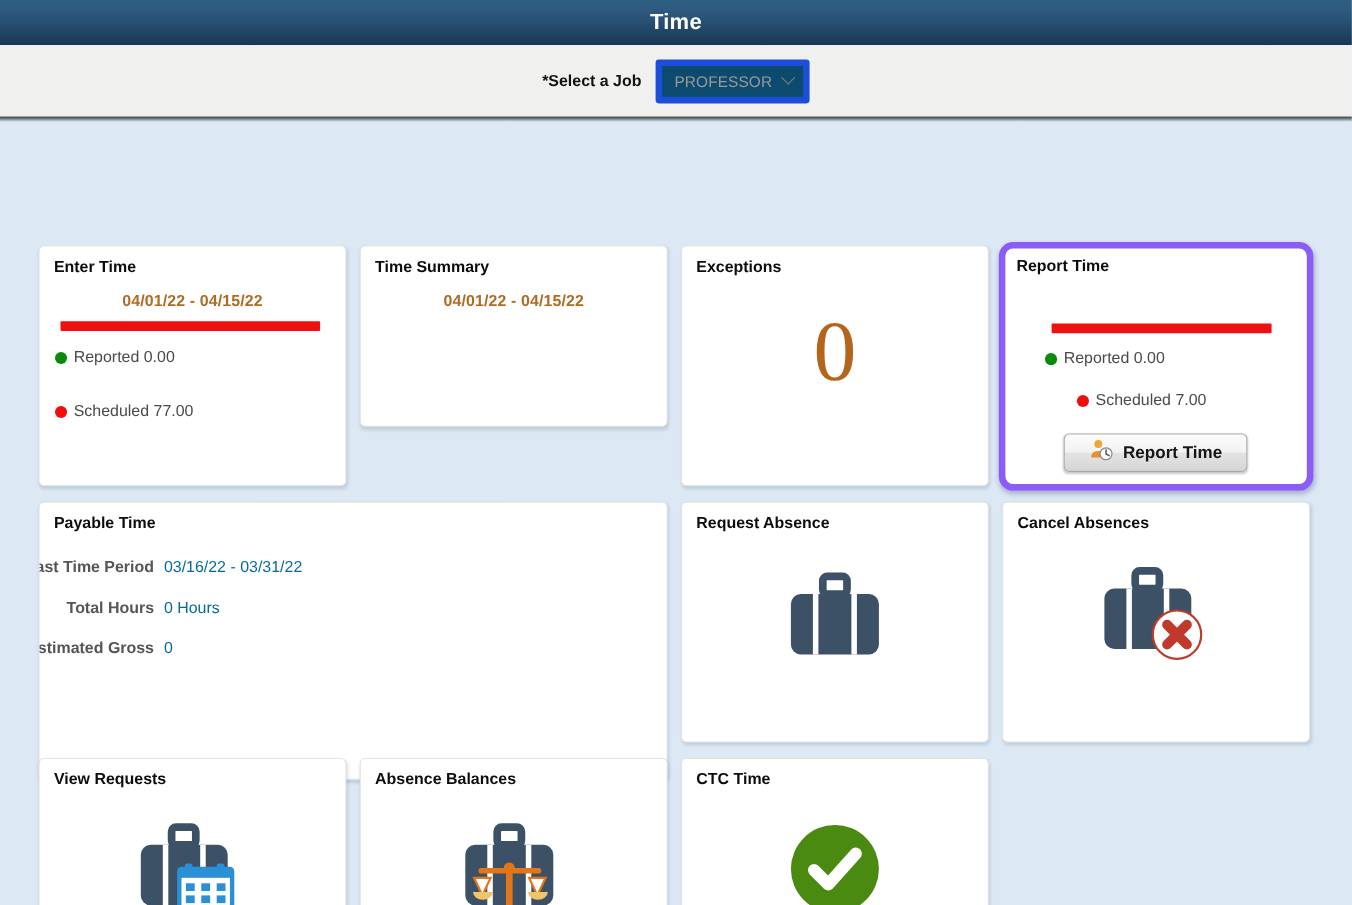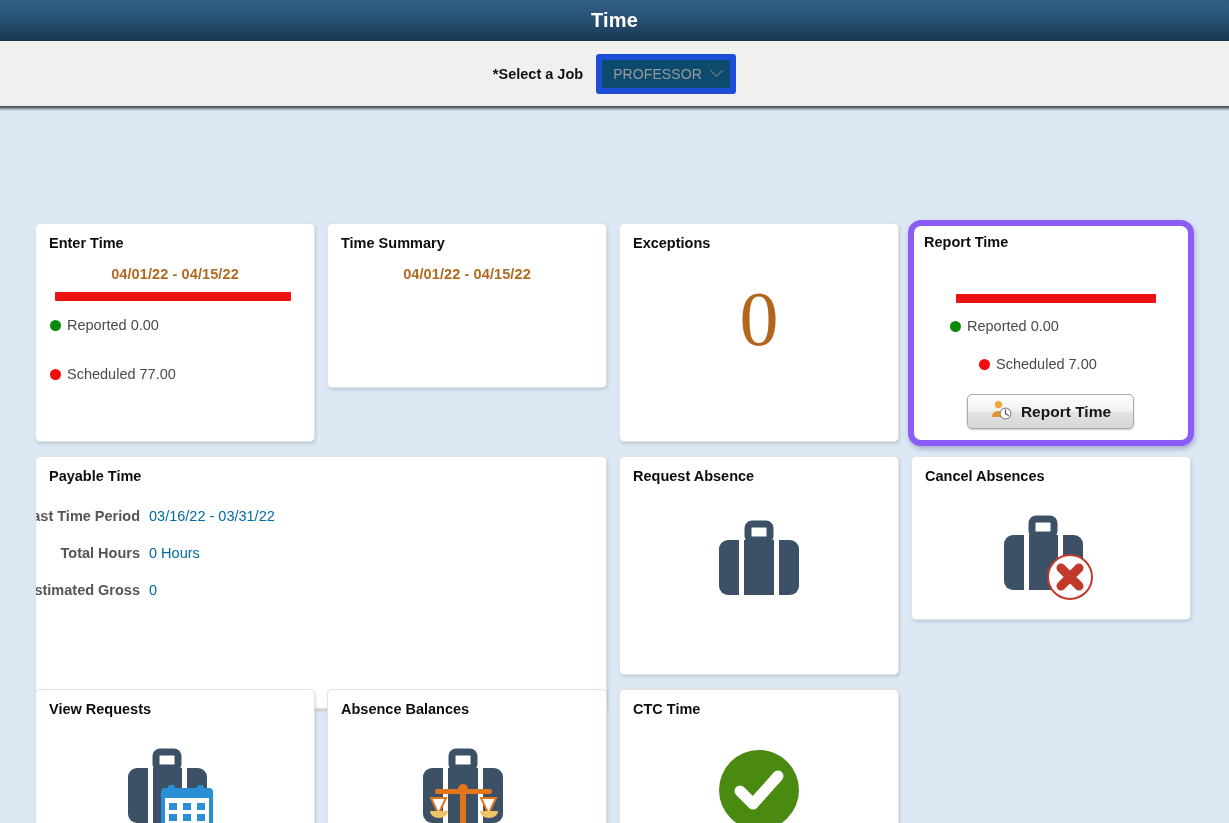--- a/index.html
+++ b/index.html
@@ -300,21 +300,21 @@
     <div class="icon-wrap" style="top:63px;">
       <svg width="88" height="82" viewBox="0 0 88 82">
         <rect x="33" y="4" width="22" height="16" rx="4" fill="none" stroke="#3d5166" stroke-width="7"></rect>
         <rect x="4" y="20" width="80" height="55" rx="9" fill="#3d5166"></rect>
         <rect x="24" y="20" width="5" height="55" fill="#ffffff"></rect>
         <rect x="59" y="20" width="5" height="55" fill="#ffffff"></rect>
       </svg>
     </div>
   </div>
 
-  <div class="tile" style="left:911px; top:349px; width:280px; height:164px;">
+  <div class="tile" style="left:911px; top:349px; width:280px; height:219px;">
     <span class="tile-title">Cancel Absences</span>
     <div class="icon-wrap" style="top:58px;">
       <svg width="96" height="88" viewBox="0 0 96 88">
         <rect x="29" y="4" width="22" height="16" rx="4" fill="none" stroke="#3d5166" stroke-width="7"></rect>
         <rect x="1" y="20" width="79" height="55" rx="9" fill="#3d5166"></rect>
         <rect x="21" y="20" width="5" height="55" fill="#ffffff"></rect>
         <rect x="55" y="20" width="5" height="55" fill="#ffffff"></rect>
         <circle cx="67" cy="62" r="22" fill="#ffffff" stroke="#c0392b" stroke-width="2"></circle>
         <path d="M58 53 L76 71 M76 53 L58 71" stroke="#c0392b" stroke-width="9" stroke-linecap="round"></path>
       </svg>

